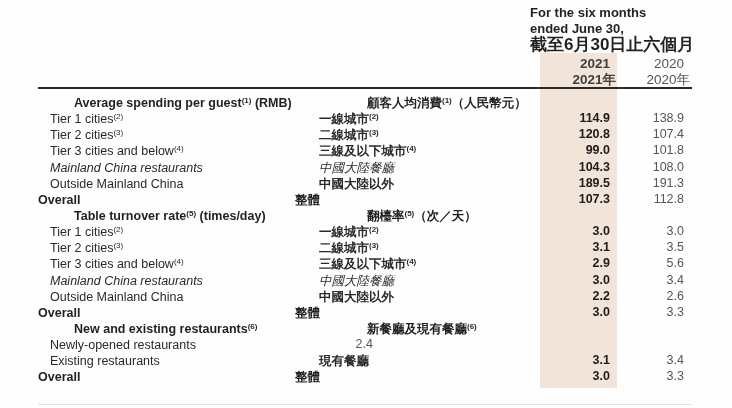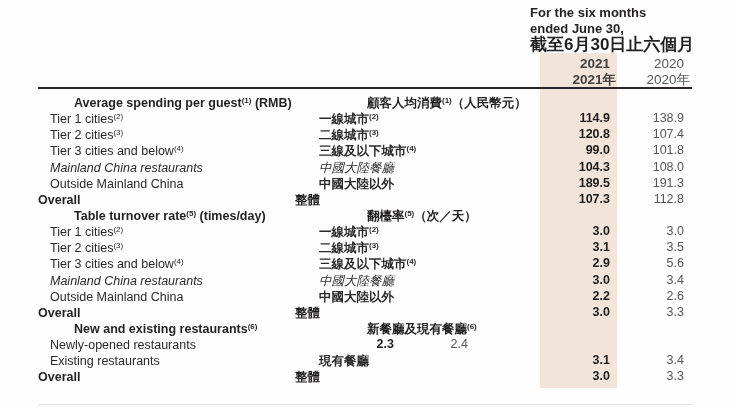--- a/index.html
+++ b/index.html
@@ -145,21 +145,20 @@
         <span class="cell v2020">3.3</span>
       </div>
       <div class="row section">
         <span class="cell label-en"><span>New and existing restaurants</span><span class="sup">(6)</span><span></span></span>
         <span class="cell label-zh"><span>新餐廳及現有餐廳</span><span class="sup">(6)</span><span></span></span>
         <span class="cell v2021"></span>
         <span class="cell v2020"></span>
       </div>
       <div class="row indent">
         <span class="cell label-en"><span>Newly-opened restaurants</span><span class="sup"></span><span></span></span>
-        <span class="cell v2021">2.3</span>
         <span class="cell v2020">2.4</span>
       </div>
       <div class="row indent">
         <span class="cell label-en"><span>Existing restaurants</span><span class="sup"></span><span></span></span>
         <span class="cell label-zh"><span>現有餐廳</span><span class="sup"></span><span></span></span>
         <span class="cell v2021">3.1</span>
         <span class="cell v2020">3.4</span>
       </div>
       <div class="row overall">
         <span class="cell label-en"><span>Overall</span><span class="sup"></span><span></span></span>

